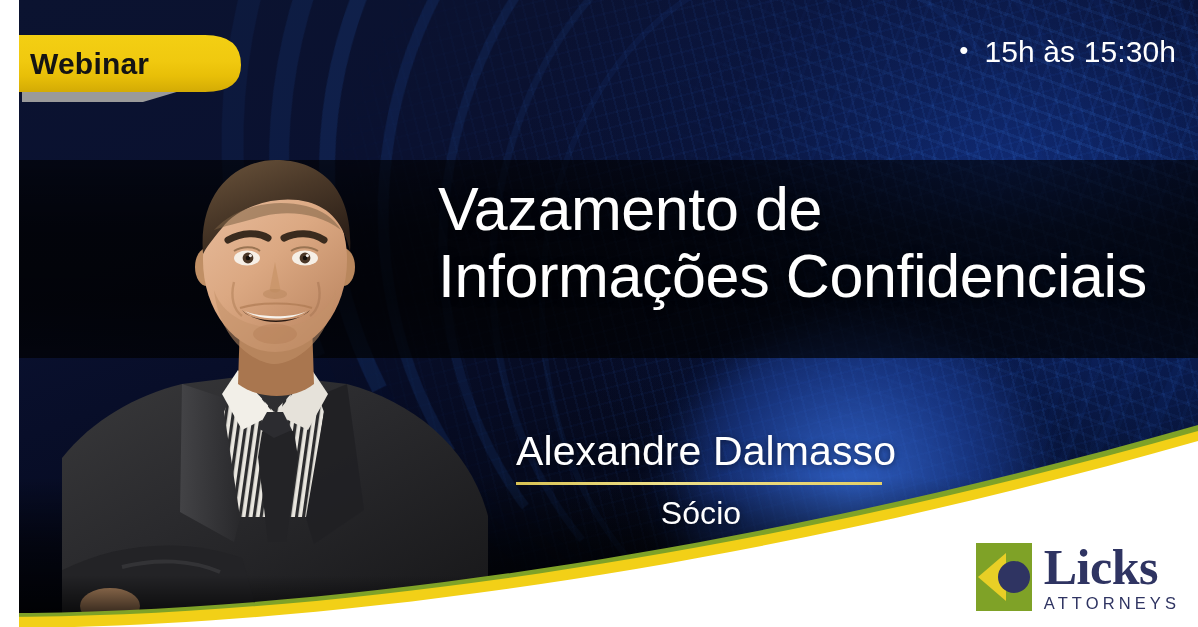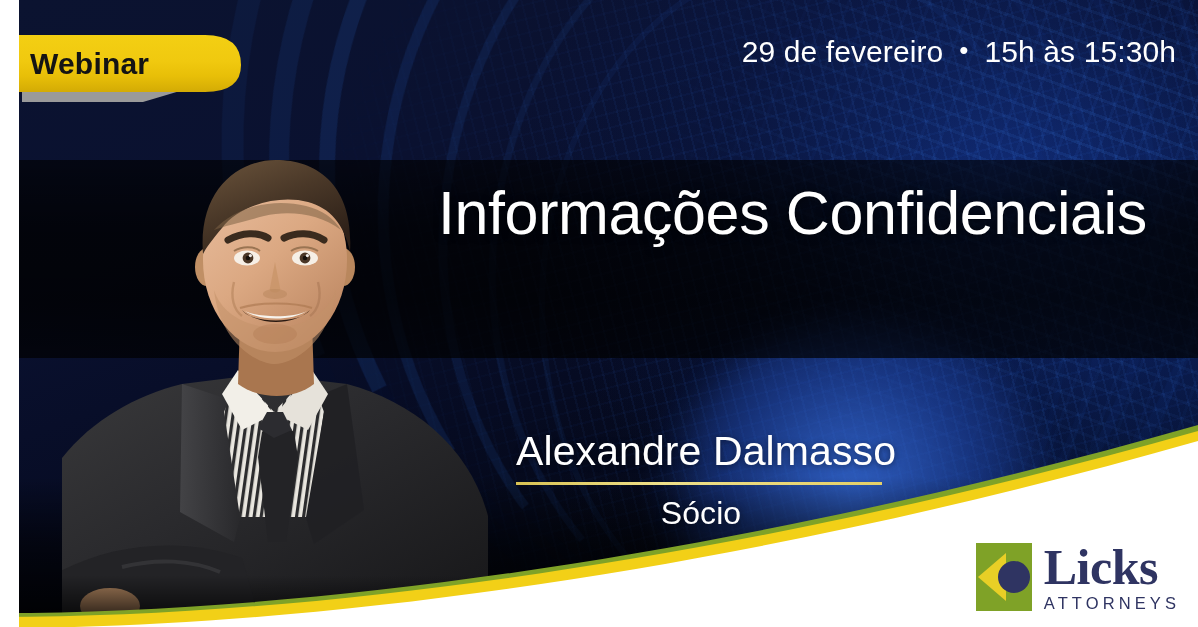--- a/index.html
+++ b/index.html
@@ -329,26 +329,26 @@
       <rect x="0" y="330" width="430" height="185" fill="url(#fade)"></rect>
     </g>
   </svg>
 
   <div class="ribbon-shadow"></div>
   <div class="ribbon">
     <span class="ribbon-label">Webinar</span>
   </div>
 
   <div class="datetime">
-    <span>29 de fevereiro</span>
     <span class="dt-sep">•</span>
     <span>15h às 15:30h</span>
   </div>
 
   <div class="title">
+    <div>Vazamento de</div>
     <div class="title-l2">Informações Confidenciais</div>
   </div>
 
   <div class="speaker">
     <div class="speaker-name">Alexandre Dalmasso</div>
     <div class="speaker-rule"></div>
     <div class="speaker-role">Sócio</div>
   </div>
 
   <svg class="swoosh" viewBox="0 0 1198 220" preserveAspectRatio="none">

